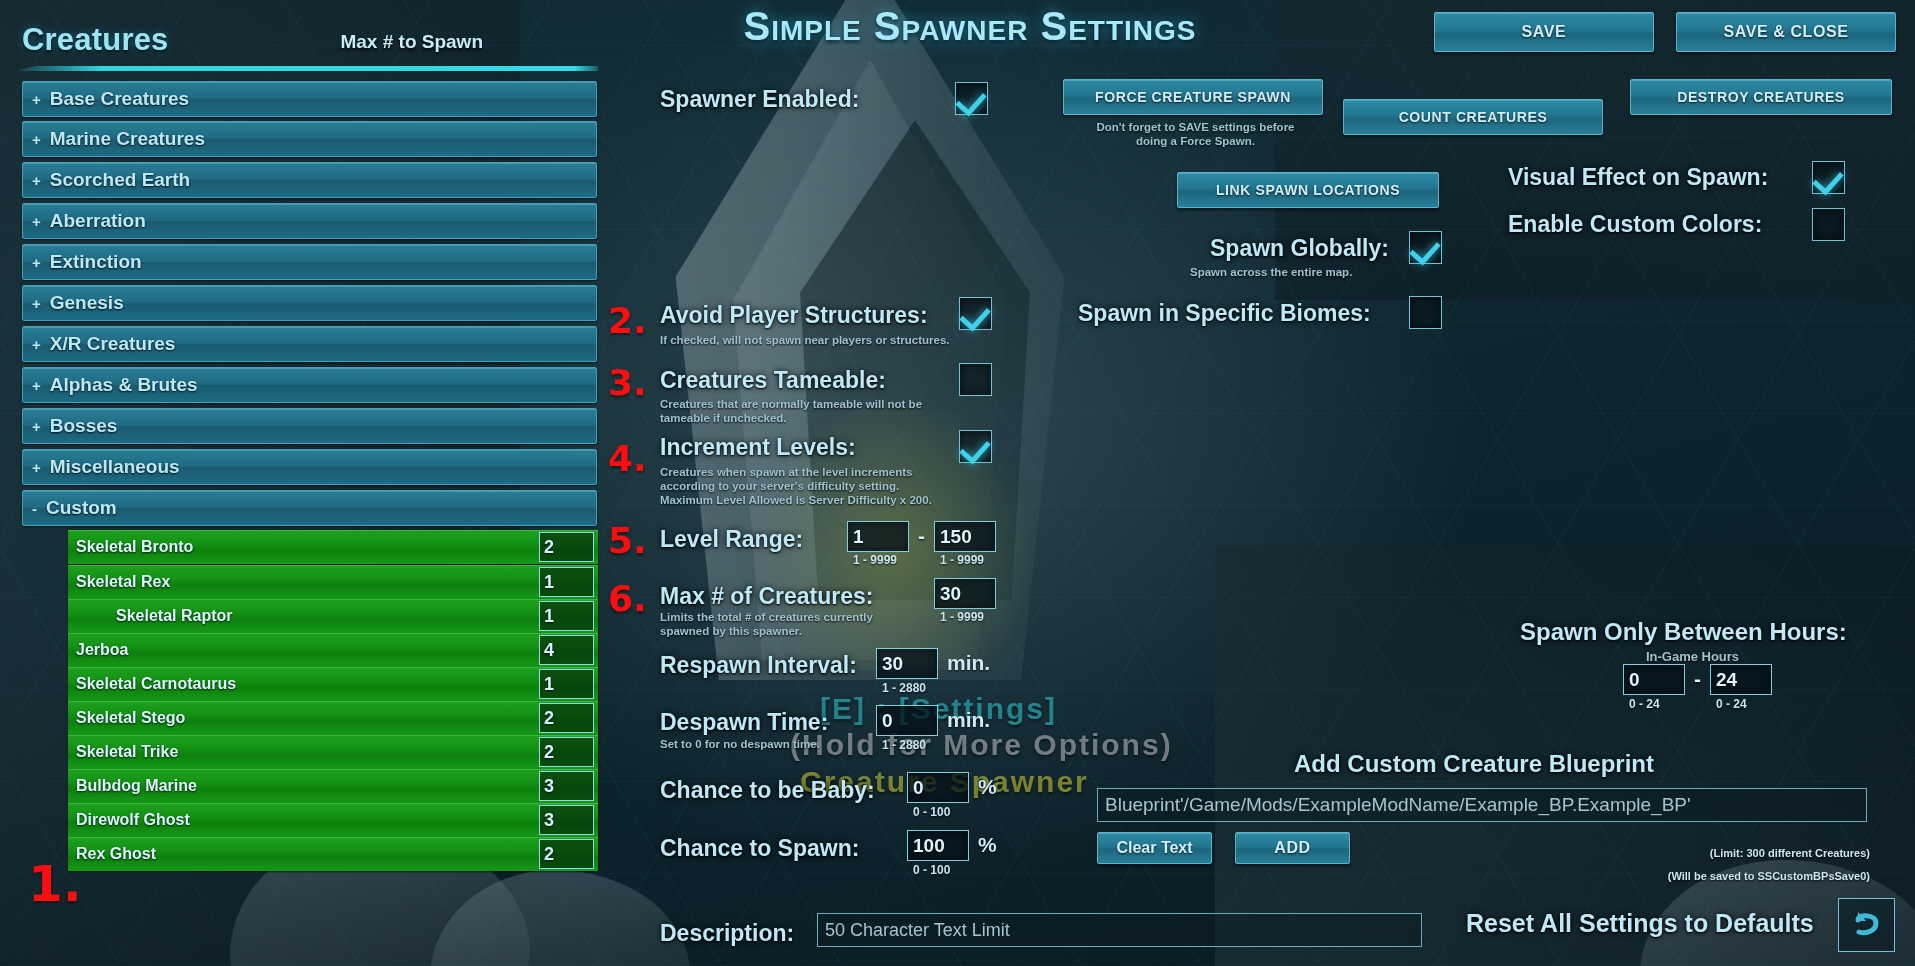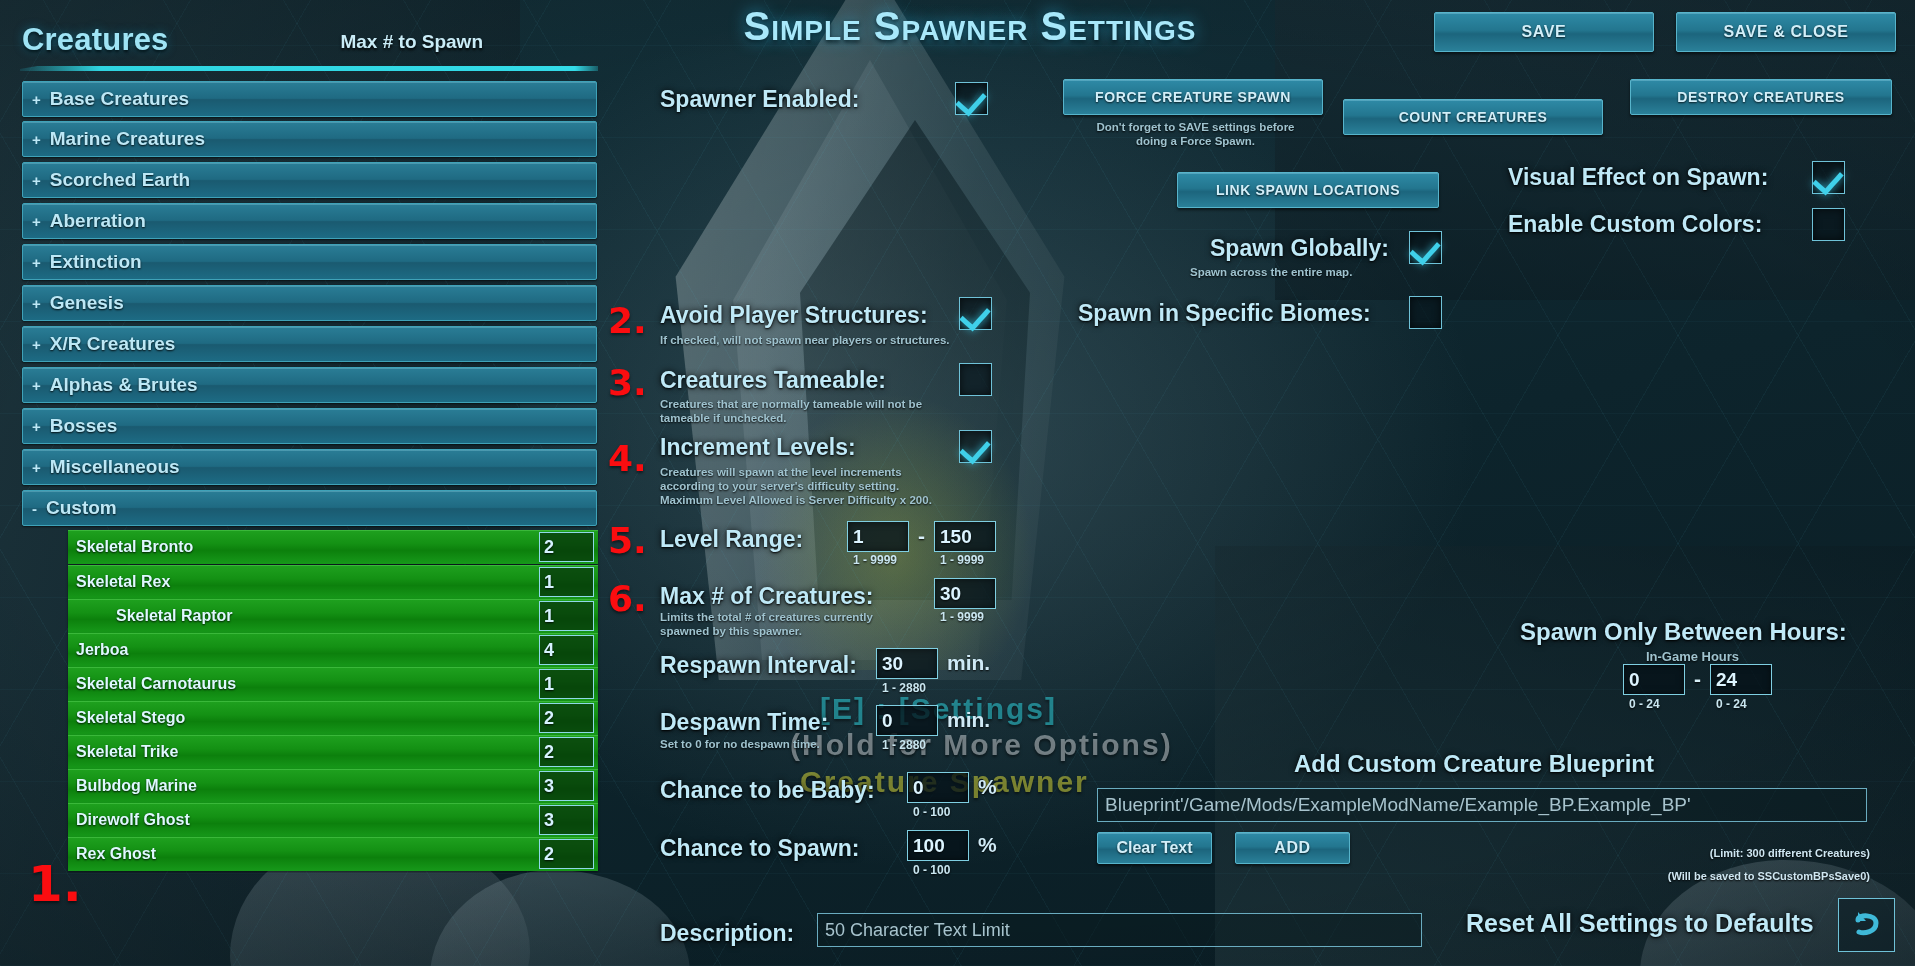--- a/index.html
+++ b/index.html
@@ -366,21 +366,21 @@
   <div class="chk on" style="left:959px; top:297px;"></div>
   <div class="sub" style="position:absolute; left:660px; top:334px;">If checked, will not spawn near players or structures.</div>
 
   <div class="lbl" style="position:absolute; left:660px; top:367px; font-size:23px;">Creatures Tameable:</div>
   <div class="chk" style="left:959px; top:363px;"></div>
   <div class="sub" style="position:absolute; left:660px; top:398px;">Creatures that are normally tameable will not be</div>
   <div class="sub" style="position:absolute; left:660px; top:412px;">tameable if unchecked.</div>
 
   <div class="lbl" style="position:absolute; left:660px; top:434px; font-size:23px;">Increment Levels:</div>
   <div class="chk on" style="left:959px; top:430px;"></div>
-  <div class="sub" style="position:absolute; left:660px; top:466px;">Creatures will spawn at the level increments</div>
+  <div class="sub" style="position:absolute; left:660px; top:466px;">Creatures when spawn at the level increments</div>
   <div class="sub" style="position:absolute; left:660px; top:480px;">according to your server's difficulty setting.</div>
   <div class="sub" style="position:absolute; left:660px; top:494px;">Maximum Level Allowed is Server Difficulty x 200.</div>
 
   <div class="lbl" style="position:absolute; left:660px; top:526px; font-size:23px;">Level Range:</div>
   <div class="num-in" style="left:847px; top:521px; width:62px; height:31px;">1</div>
   <div class="dash" style="left:918px; top:524px;">-</div>
   <div class="num-in" style="left:934px; top:521px; width:62px; height:31px;">150</div>
   <div class="rng" style="left:853px; top:553px;">1 - 9999</div>
   <div class="rng" style="left:940px; top:553px;">1 - 9999</div>
 

